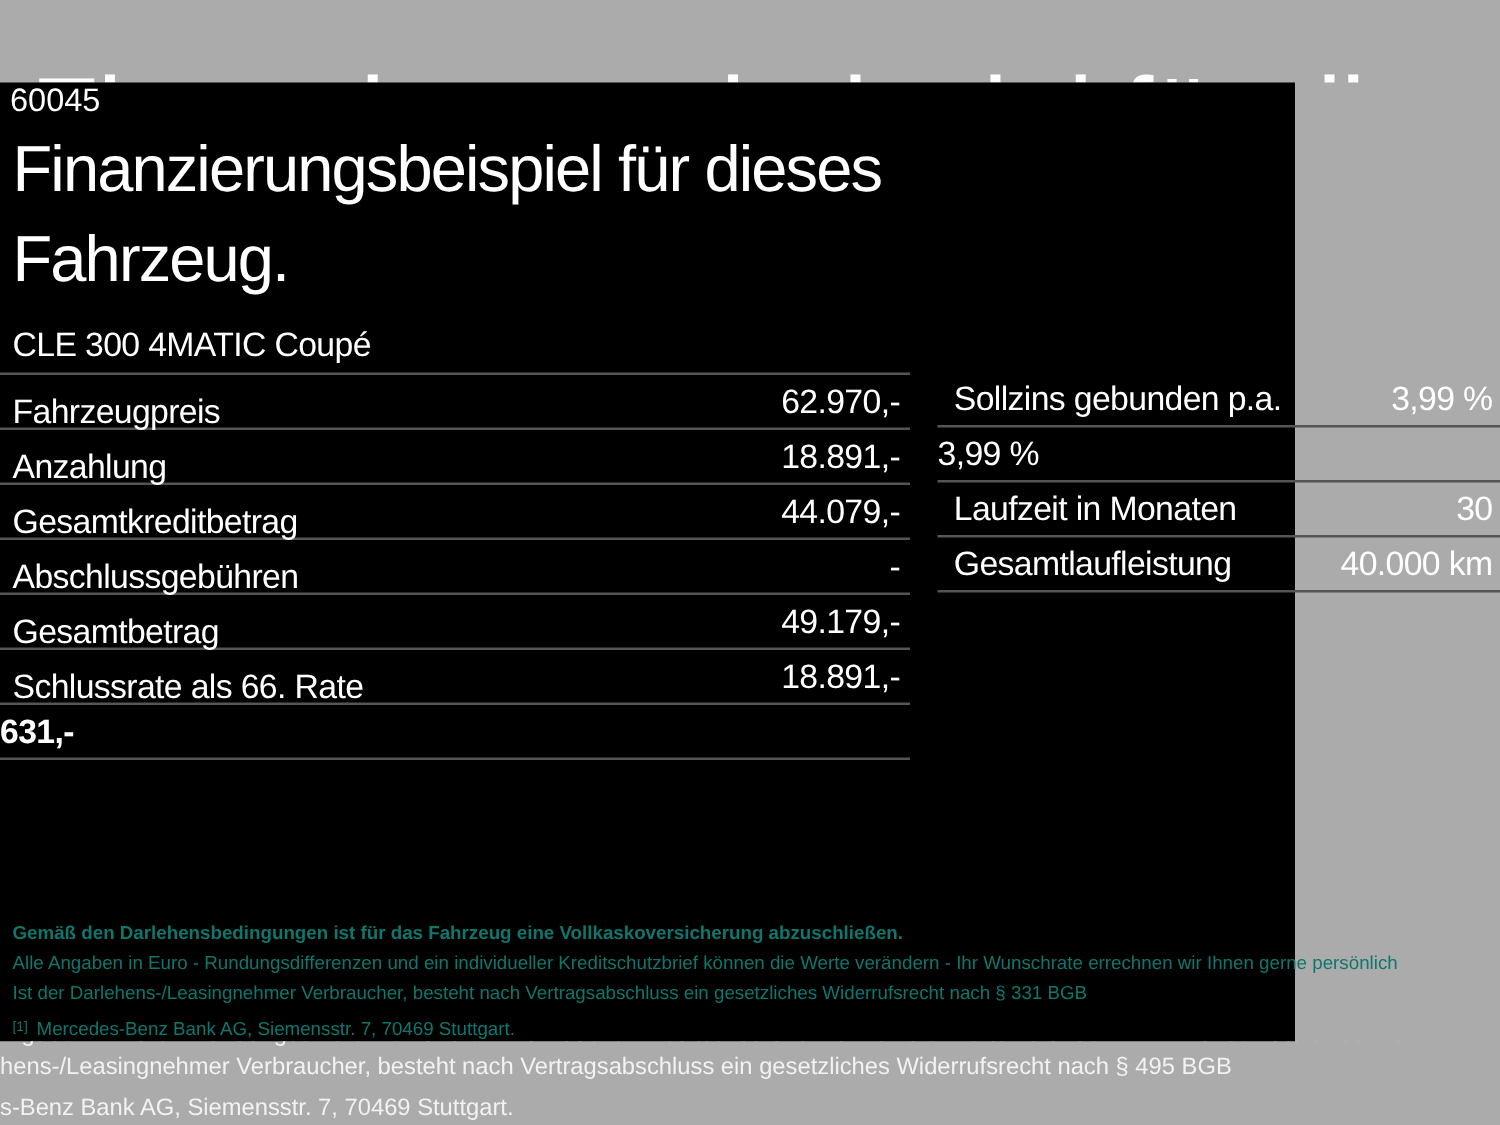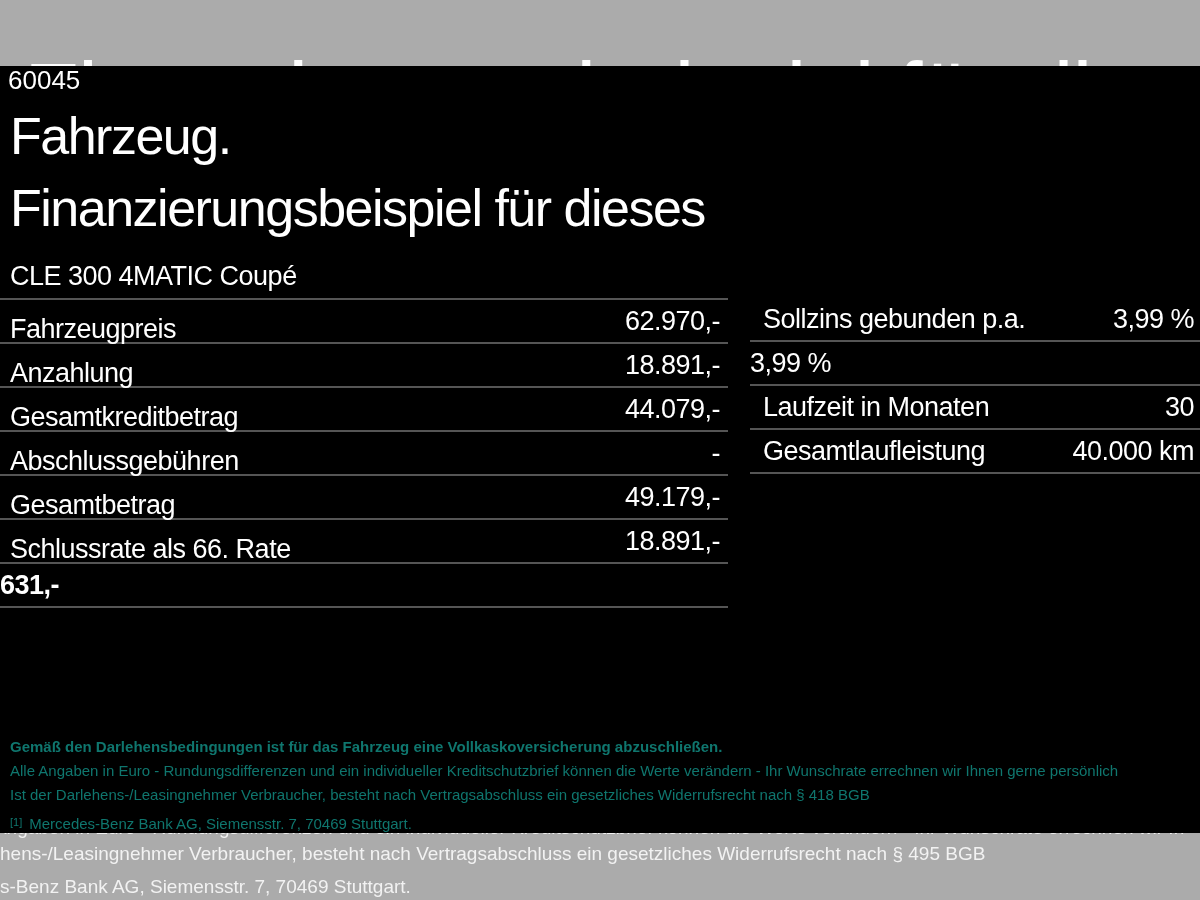--- a/index.html
+++ b/index.html
@@ -15,21 +15,21 @@
     position:absolute;left:24px;top:50px;white-space:nowrap;
     font-size:90px;line-height:1;color:#fdfdfd;letter-spacing:-1px;
   }
   #bottom-band{position:absolute;left:0;top:833px;width:1184px;height:67px;overflow:hidden;color:#f2f2f2;}
   #bottom-band .uline{position:absolute;white-space:nowrap;font-size:19px;line-height:22px;}
   #u-clip{left:-42px;top:-16px;}
   #u-withdrawal{left:0px;top:10px;}
   #u-bank{left:0px;top:43px;}
 
   
-  #overlay{position:absolute;left:0;top:66px;width:1200px;height:767px;background:#000;}
+  #overlay{position:absolute;left:0;top:66px;width:1036px;height:767px;background:#000;}
   .otext{color:#fff;position:absolute;}
 
   #offer-id{left:8px;top:-1px;font-size:26px;line-height:30px;}
   #page-title{left:10px;top:34px;font-size:52px;line-height:72px;letter-spacing:-1.5px;}
   #vehicle-name{left:10px;top:192px;font-size:27px;line-height:36px;letter-spacing:-0.5px;}
 
   .fin-table{position:absolute;top:232px;}
   #left-table{left:0;width:728px;border-top:2px solid #555;}
   #right-table{left:750px;width:450px;}
   .frow{
@@ -58,22 +58,22 @@
 
   <div id="top-band">
     <div id="ghost-heading">Finanzierungsbeispiel für die</div>
   </div>
 
   <div id="overlay">
 
     <div id="offer-id" class="otext">60045</div>
 
     <div id="page-title" class="otext">
+      <div>Finanzierungsbeispiel für dieses</div>
       <div>Fahrzeug.</div>
-      <div>Finanzierungsbeispiel für dieses</div>
     </div>
 
     <div id="vehicle-name" class="otext">CLE 300 4MATIC Coupé</div>
 
     <div id="left-table" class="fin-table">
       <div class="frow">
         <span class="flabel">Fahrzeugpreis</span>
         <span class="fvalue">62.970,-</span>
       </div>
       <div class="frow">
@@ -114,21 +114,21 @@
         <span class="fvalue">30</span>
       </div>
       <div class="frow">
         <span class="flabel">Gesamtlaufleistung</span>
         <span class="fvalue">40.000 km</span>
       </div>
     </div>
 
     <div id="fn-insurance" class="footnote">Gemäß den Darlehensbedingungen ist für das Fahrzeug eine Vollkaskoversicherung abzuschließen.</div>
     <div id="fn-rounding" class="footnote">Alle Angaben in Euro - Rundungsdifferenzen und ein individueller Kreditschutzbrief können die Werte verändern - Ihr Wunschrate errechnen wir Ihnen gerne persönlich</div>
-    <div id="fn-withdrawal" class="footnote">Ist der Darlehens-/Leasingnehmer Verbraucher, besteht nach Vertragsabschluss ein gesetzliches Widerrufsrecht nach § 418 BGB</div>
+    <div id="fn-withdrawal" class="footnote">Ist der Darlehens-/Leasingnehmer Verbraucher, besteht nach Vertragsabschluss ein gesetzliches Widerrufsrecht nach § 331 BGB</div>
     <div id="fn-bank" class="footnote"><span class="fn-marker">[1]</span><span>Mercedes-Benz Bank AG, Siemensstr. 7, 70469 Stuttgart.</span></div>
 
   </div>
 
   <div id="bottom-band">
     <div id="u-clip" class="uline">Alle Angaben in Euro - Rundungsdifferenzen und ein individueller Kreditschutzbrief können die Werte verändern - Ihr Wunschrate errechnen wir Ihnen gerne p</div>
     <div id="u-withdrawal" class="uline">hens-/Leasingnehmer Verbraucher, besteht nach Vertragsabschluss ein gesetzliches Widerrufsrecht nach § 495 BGB</div>
     <div id="u-bank" class="uline">s-Benz Bank AG, Siemensstr. 7, 70469 Stuttgart.</div>
   </div>
 

